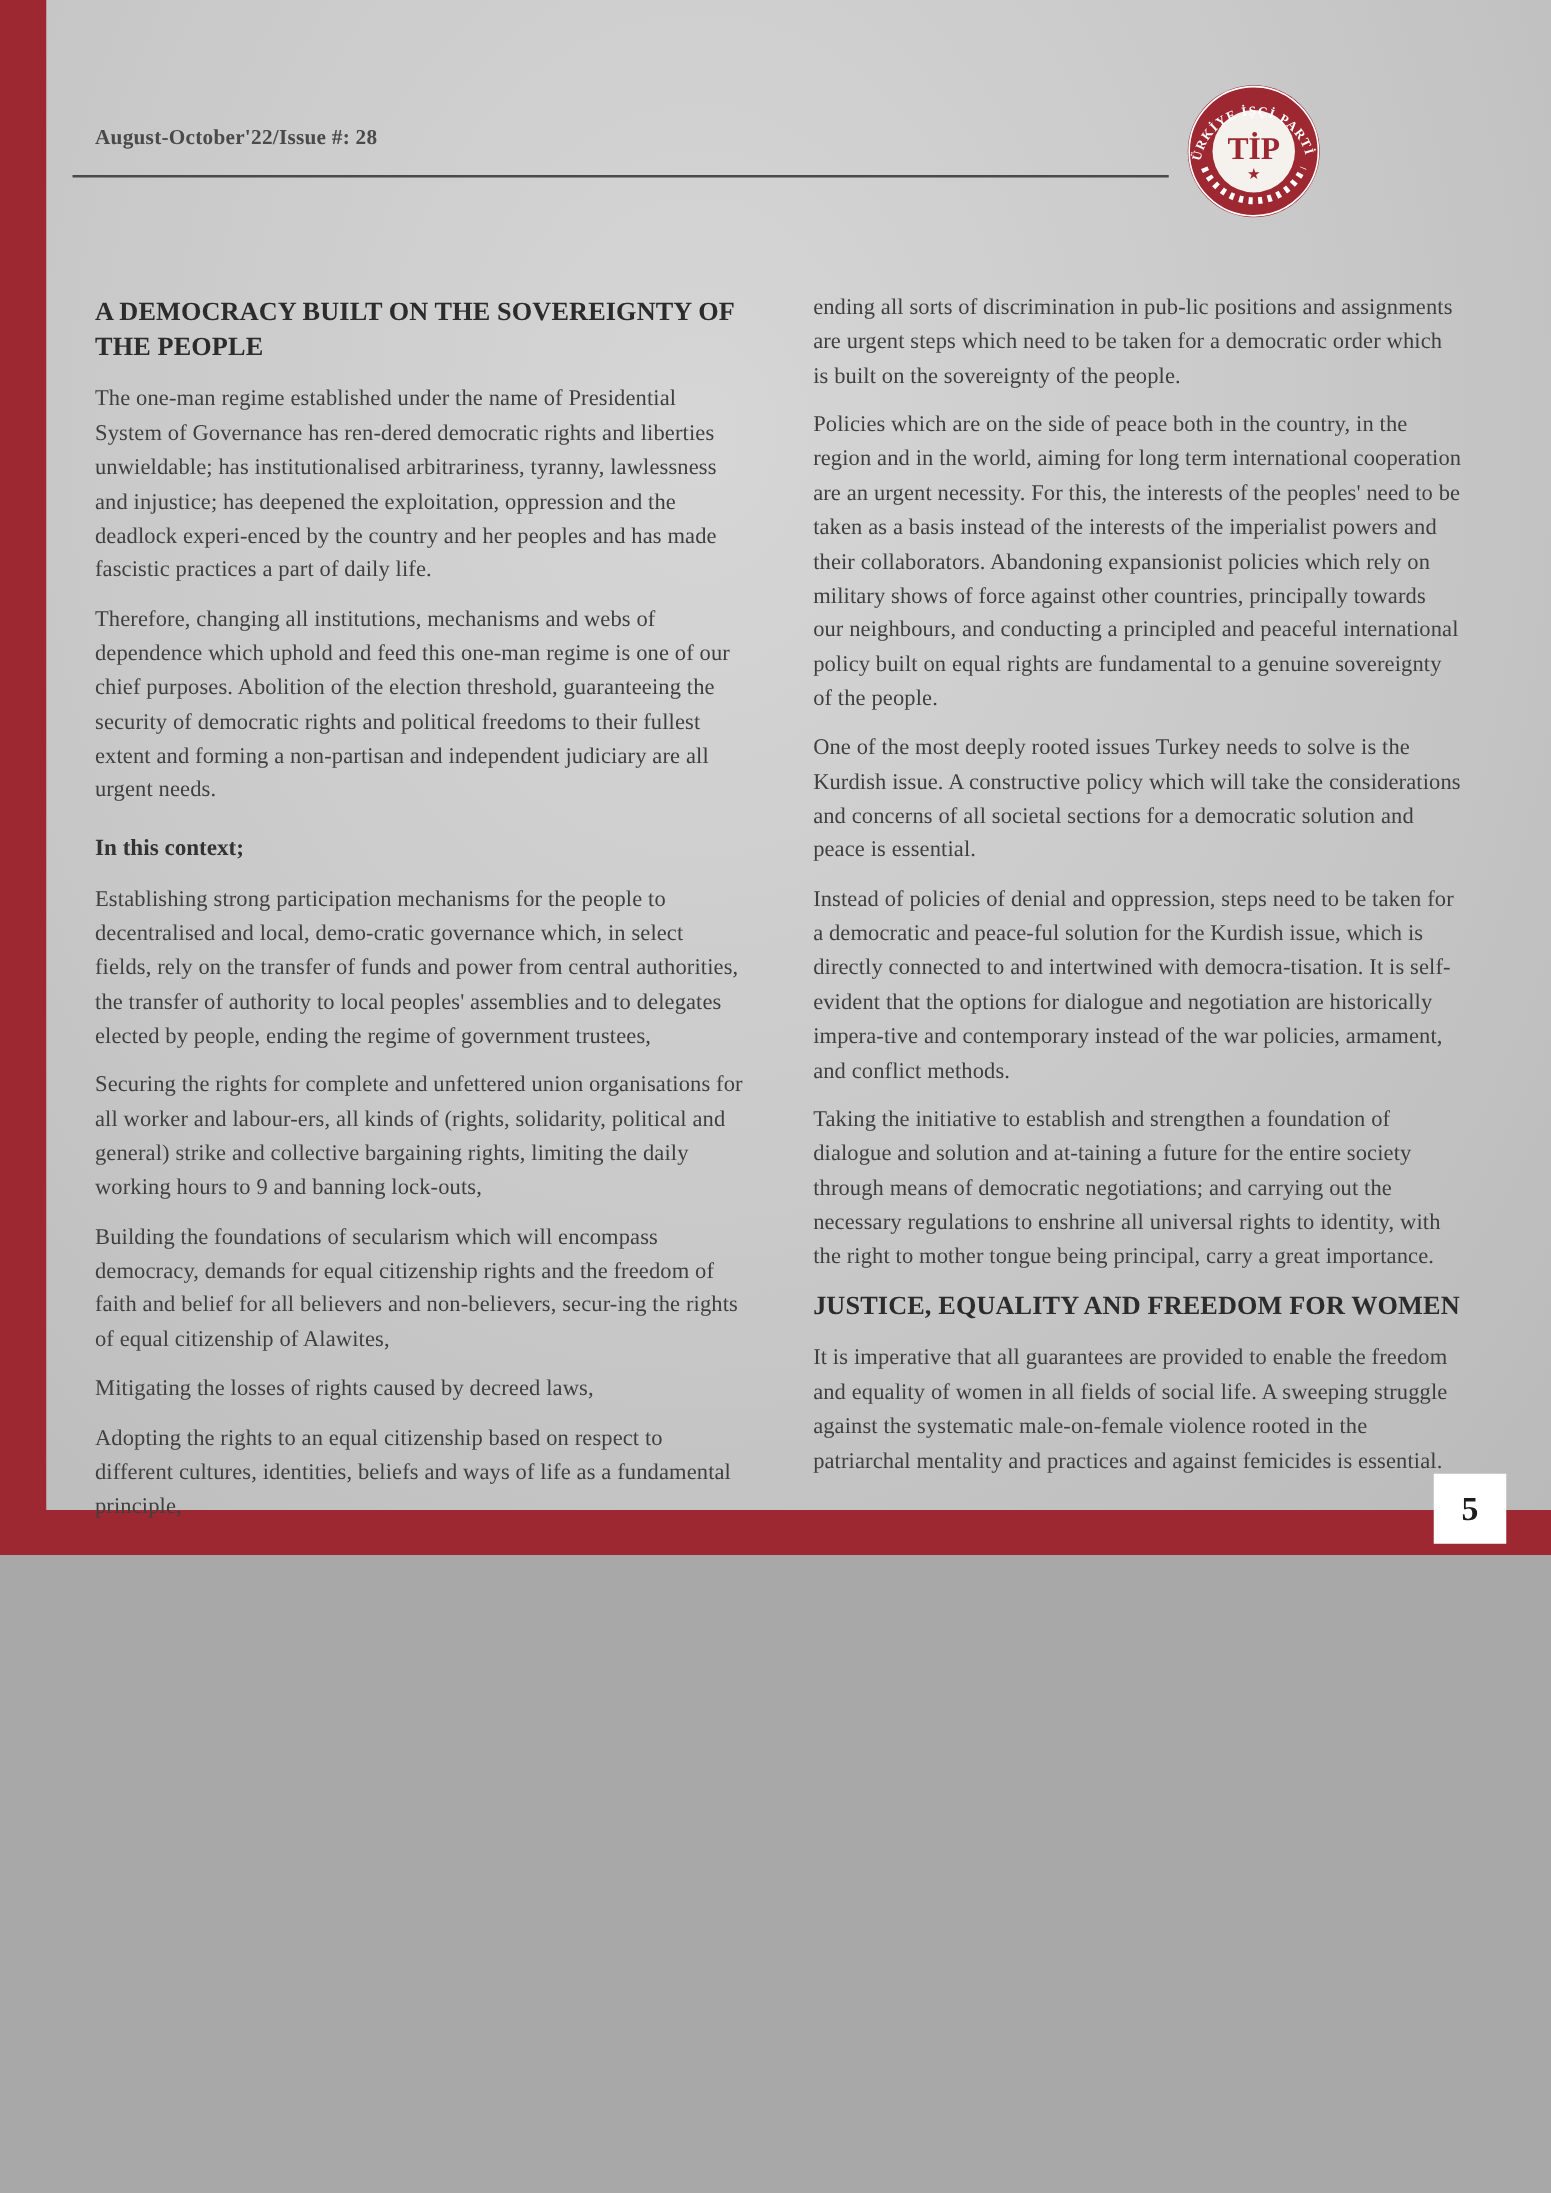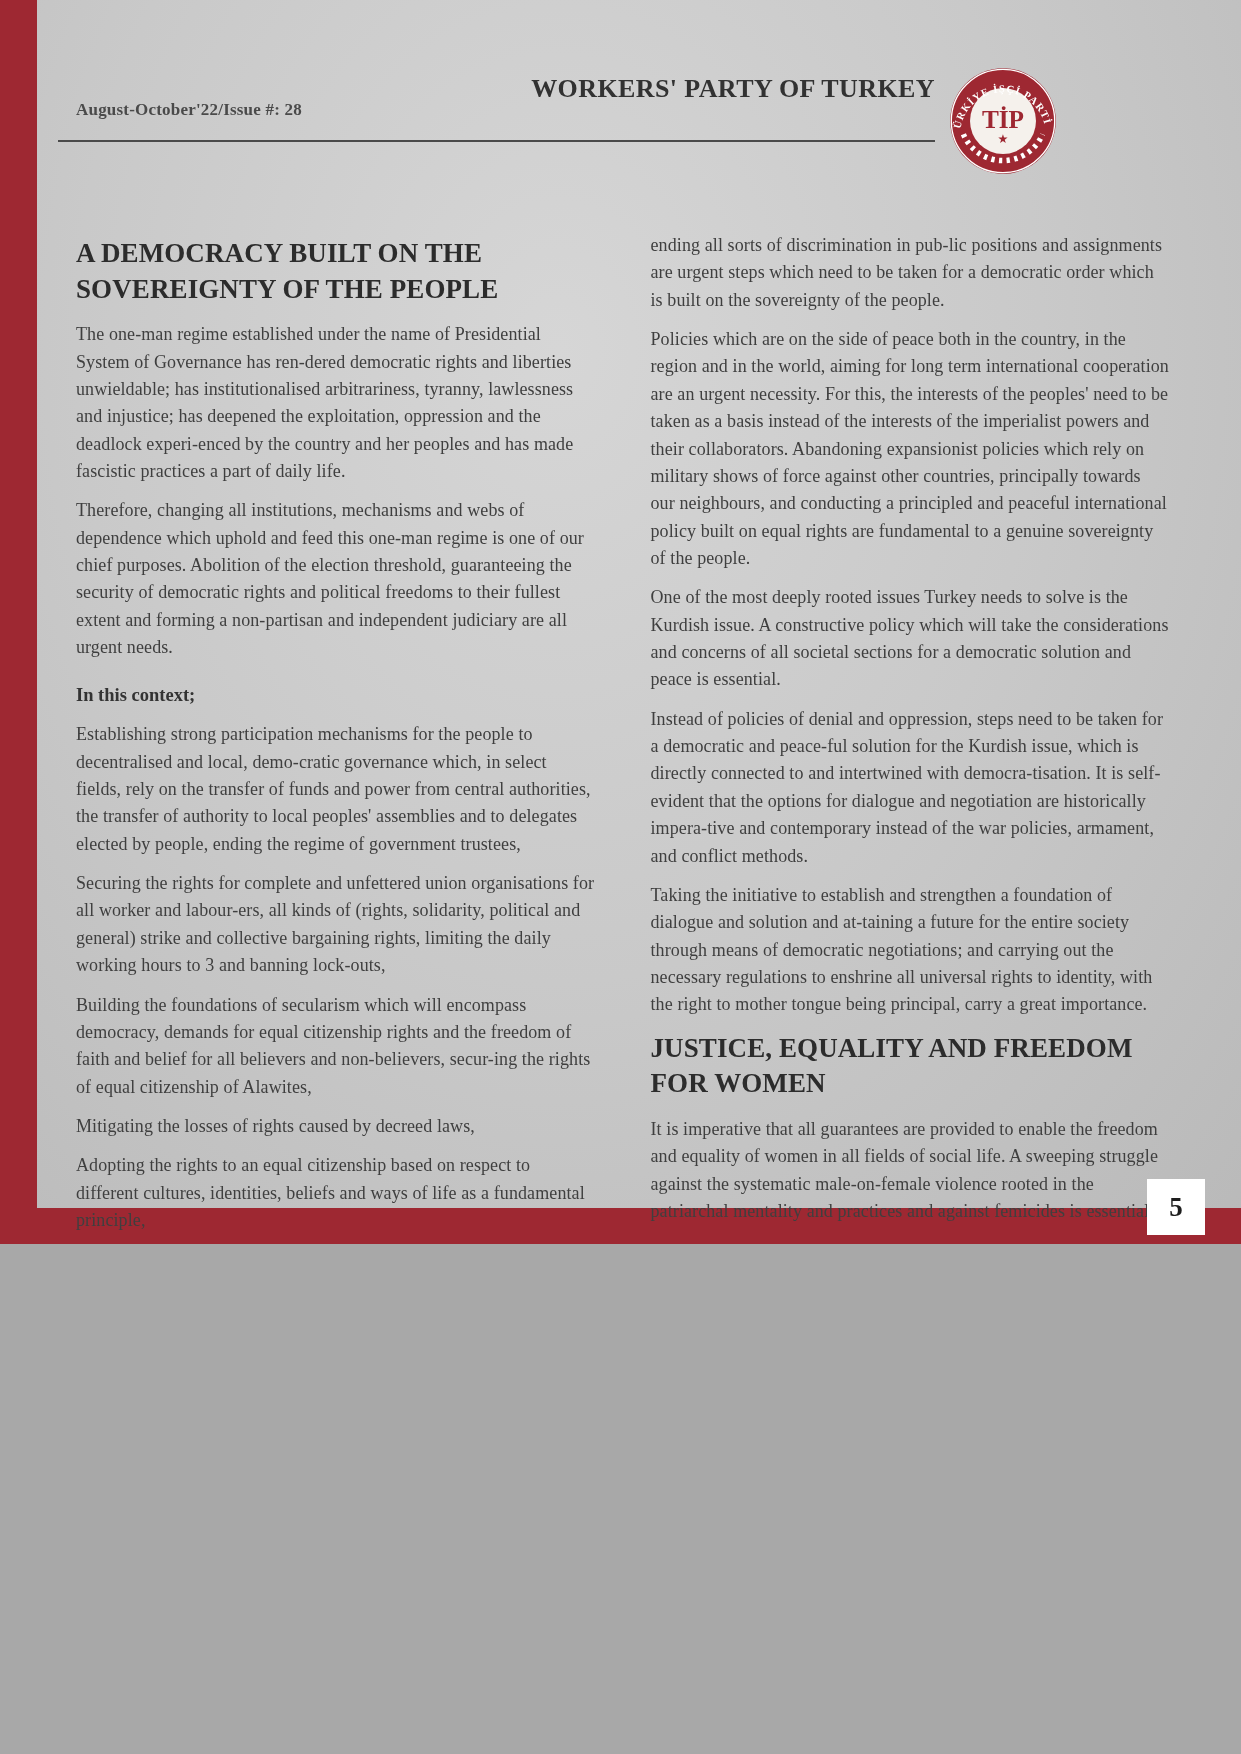--- a/index.html
+++ b/index.html
@@ -35,21 +35,21 @@
   }
   .logo {
     position:absolute; top:66px; left:948px; width:110px; height:110px;
   }
   .columns {
     position:absolute; top:232px; left:76px; right:72px;
     display:flex; gap:56px;
   }
   .column { flex:1 1 0; min-width:0; }
   .col-heading {
-    font-size:27px; font-weight:bold; color:#2c2c2c;
+    font-size:21px; font-weight:bold; color:#2c2c2c;
     line-height:1.32; margin:4px 0 14px 0; letter-spacing:0.1px;
   }
   .para {
     font-size:18px; line-height:1.52; margin:0 0 12px 0; letter-spacing:0.1px;
   }
   .context-label {
     font-size:18.5px; font-weight:bold; color:#333;
     line-height:1.5; margin:20px 0 12px 0;
   }
   .page-number-box {
@@ -63,21 +63,20 @@
 </head>
 <body>
 
 <div class="page">
 
   <div class="stripe-left"></div>
   <div class="stripe-bottom"></div>
 
   <div class="issue-label">August-October'22/Issue #: 28</div>
   <div class="header-rule"></div>
-  <div class="masthead">WORKERS' PARTY OF TURKEY</div>
 
   <div class="logo">
     <svg viewBox="0 0 100 100" width="110" height="110">
       <circle cx="50" cy="50" r="48" fill="#9e2832"></circle>
       <circle cx="50" cy="50" r="47" fill="none" stroke="#ffffff" stroke-width="1.2"></circle>
       <circle cx="50" cy="50" r="30" fill="#f5f1ec"></circle>
       <defs>
         <path id="ring-arc" d="M 12,54 A 39,39 0 0 1 88,54" fill="none"></path>
       </defs>
       <text font-size="9.5" font-weight="bold" fill="#ffffff" letter-spacing="1">
@@ -90,21 +89,21 @@
   </div>
 
   <div class="columns">
 
     <div class="column">
       <h2 class="col-heading">A DEMOCRACY BUILT ON THE SOVEREIGNTY OF THE PEOPLE</h2>
       <p class="para">The one-man regime established under the name of Presidential System of Governance has ren-dered democratic rights and liberties unwieldable; has institutionalised arbitrariness, tyranny, lawlessness and injustice; has deepened the exploitation, oppression and the deadlock experi-enced by the country and her peoples and has made fascistic practices a part of daily life.</p>
       <p class="para">Therefore, changing all institutions, mechanisms and webs of dependence which uphold and feed this one-man regime is one of our chief purposes. Abolition of the election threshold, guaranteeing the security of democratic rights and political freedoms to their fullest extent and forming a non-partisan and independent judiciary are all urgent needs.</p>
       <p class="context-label">In this context;</p>
       <p class="para">Establishing strong participation mechanisms for the people to decentralised and local, demo-cratic governance which, in select fields, rely on the transfer of funds and power from central authorities, the transfer of authority to local peoples' assemblies and to delegates elected by people, ending the regime of government trustees,</p>
-      <p class="para">Securing the rights for complete and unfettered union organisations for all worker and labour-ers, all kinds of (rights, solidarity, political and general) strike and collective bargaining rights, limiting the daily working hours to 3 and banning lock-outs,</p>
+      <p class="para">Securing the rights for complete and unfettered union organisations for all worker and labour-ers, all kinds of (rights, solidarity, political and general) strike and collective bargaining rights, limiting the daily working hours to 9 and banning lock-outs,</p>
       <p class="para">Building the foundations of secularism which will encompass democracy, demands for equal citizenship rights and the freedom of faith and belief for all believers and non-believers, secur-ing the rights of equal citizenship of Alawites,</p>
       <p class="para">Mitigating the losses of rights caused by decreed laws,</p>
       <p class="para">Adopting the rights to an equal citizenship based on respect to different cultures, identities, beliefs and ways of life as a fundamental principle,</p>
     </div>
 
     <div class="column">
       <p class="para">ending all sorts of discrimination in pub-lic positions and assignments are urgent steps which need to be taken for a democratic order which is built on the sovereignty of the people.</p>
       <p class="para">Policies which are on the side of peace both in the country, in the region and in the world, aiming for long term international cooperation are an urgent necessity. For this, the interests of the peoples' need to be taken as a basis instead of the interests of the imperialist powers and their collaborators. Abandoning expansionist policies which rely on military shows of force against other countries, principally towards our neighbours, and conducting a principled and peaceful international policy built on equal rights are fundamental to a genuine sovereignty of the people.</p>
       <p class="para">One of the most deeply rooted issues Turkey needs to solve is the Kurdish issue. A constructive policy which will take the considerations and concerns of all societal sections for a democratic solution and peace is essential.</p>
       <p class="para">Instead of policies of denial and oppression, steps need to be taken for a democratic and peace-ful solution for the Kurdish issue, which is directly connected to and intertwined with democra-tisation. It is self-evident that the options for dialogue and negotiation are historically impera-tive and contemporary instead of the war policies, armament, and conflict methods.</p>

